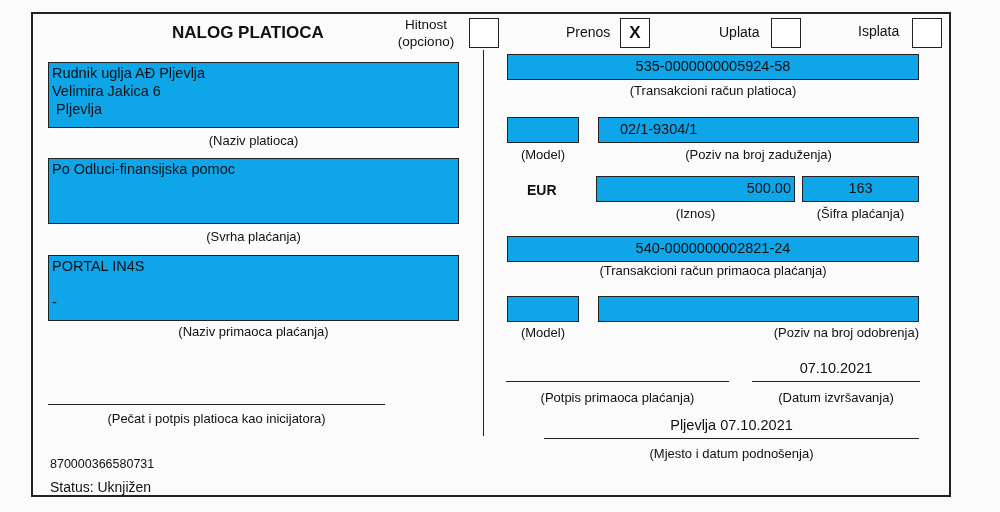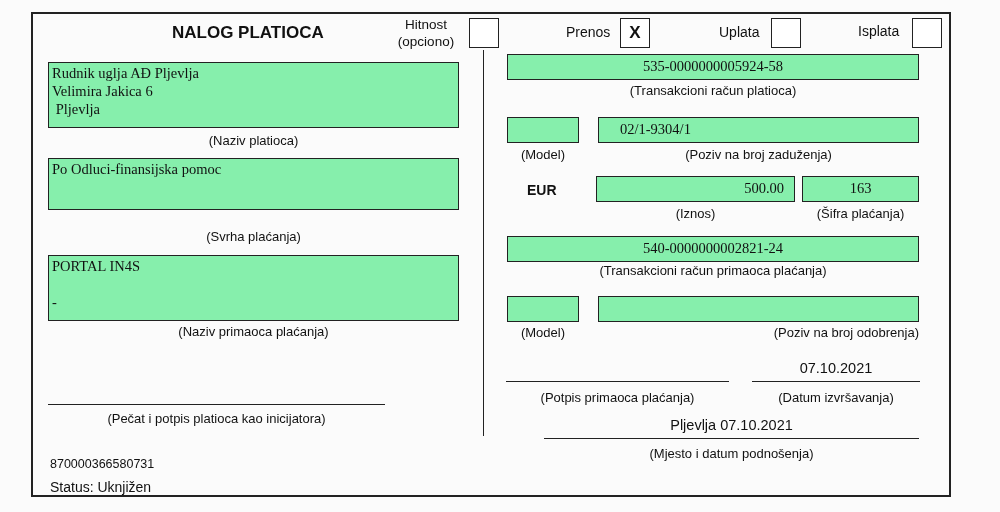--- a/index.html
+++ b/index.html
@@ -1,20 +1,20 @@
 <!DOCTYPE html>
 <html><head>
 <meta charset="utf-8">
 <style>
   html, body { margin:0; padding:0; }
   body { width:1000px; height:512px; background:#fbfbfb; position:relative; overflow:hidden;
          font-family:"Liberation Sans", sans-serif; color:#111; }
   .abs { position:absolute; }
   .frame { left:31px; top:12px; width:920px; height:485px; border:2px solid #222; box-sizing:border-box; }
-  .box { position:absolute; border:1.6px solid #222; box-sizing:border-box; background:#86efac;font-family:Liberation Serif, serif; }
+  .box { position:absolute; border:1.6px solid #222; box-sizing:border-box; background:#0ea5e9; }
   .title { font-weight:bold; font-size:17px; }
   .lbl { font-size:13px; white-space:nowrap; }
   .val { font-size:14.5px; white-space:nowrap; }
   .cap { position:absolute; font-size:13px; text-align:center; white-space:nowrap; }
   .multi { font-size:14.5px; line-height:18px; padding:1px 3px; white-space:pre; }
   .line { position:absolute; height:0; border-top:1.6px solid #222; }
   .vline { position:absolute; width:0; border-left:1.6px solid #222; }
   .chk { position:absolute; width:30px; height:30px; border:1.6px solid #222; box-sizing:border-box;
          background:#fff; font-weight:bold; font-size:17px; text-align:center; line-height:27px; }
   .center { text-align:center; }
@@ -39,21 +39,21 @@
 <div class="abs lbl" style="left:858px; top:23px; font-size:14px;">Isplata</div>
 <div class="chk" style="left:912px; top:18px;"></div>
 
 <div class="vline" style="left:483px; top:50px; height:386px;"></div>
 
 <div class="box multi" style="left:48px; top:62px; width:411px; height:66px;">Rudnik uglja AĐ Pljevlja
 Velimira Jakica 6
  Pljevlja</div>
 <div class="cap" style="left:48px; top:133px; width:411px;">(Naziv platioca)</div>
 
-<div class="box multi" style="left:48px; top:158px; width:411px; height:52px;">Po Odluci-finansijska pomoc</div>
+<div class="box multi" style="left:48px; top:158px; width:411px; height:66px;">Po Odluci-finansijska pomoc</div>
 <div class="cap" style="left:48px; top:229px; width:411px;">(Svrha plaćanja)</div>
 
 <div class="box multi" style="left:48px; top:255px; width:411px; height:66px;">PORTAL IN4S
 
 -</div>
 <div class="cap" style="left:48px; top:324px; width:411px;">(Naziv primaoca plaćanja)</div>
 
 <div class="line" style="left:48px; top:404px; width:337px;"></div>
 <div class="cap" style="left:48px; top:411px; width:337px;">(Pečat i potpis platioca kao inicijatora)</div>
 
@@ -62,21 +62,21 @@
 
 <div class="box val center" style="left:507px; top:54px; width:412px; height:26px; line-height:23px;">535-0000000005924-58</div>
 <div class="cap" style="left:507px; top:83px; width:412px;">(Transakcioni račun platioca)</div>
 
 <div class="box val" style="left:507px; top:117px; width:72px; height:26px;"></div>
 <div class="cap" style="left:507px; top:147px; width:72px;">(Model)</div>
 <div class="box val" style="left:598px; top:117px; width:321px; height:26px; line-height:23px; padding-left:21px;">02/1-9304/1</div>
 <div class="cap" style="left:598px; top:147px; width:321px;">(Poziv na broj zaduženja)</div>
 
 <div class="abs" style="left:527px; top:182px; font-weight:bold; font-size:14px;">EUR</div>
-<div class="box val right" style="left:596px; top:176px; width:199px; height:26px; line-height:23px; padding-right:10px;">500.00</div>
+<div class="box val right" style="left:596px; top:176px; width:199px; height:26px; line-height:23px; padding-right:3px;">500.00</div>
 <div class="cap" style="left:596px; top:206px; width:199px;">(Iznos)</div>
 <div class="box val center" style="left:802px; top:176px; width:117px; height:26px; line-height:23px;">163</div>
 <div class="cap" style="left:795px; top:206px; width:131px;">(Šifra plaćanja)</div>
 
 <div class="box val center" style="left:507px; top:236px; width:412px; height:26px; line-height:23px;">540-0000000002821-24</div>
 <div class="cap" style="left:507px; top:263px; width:412px;">(Transakcioni račun primaoca plaćanja)</div>
 
 <div class="box val" style="left:507px; top:296px; width:72px; height:26px;"></div>
 <div class="cap" style="left:507px; top:325px; width:72px;">(Model)</div>
 <div class="box val" style="left:598px; top:296px; width:321px; height:26px;"></div>

